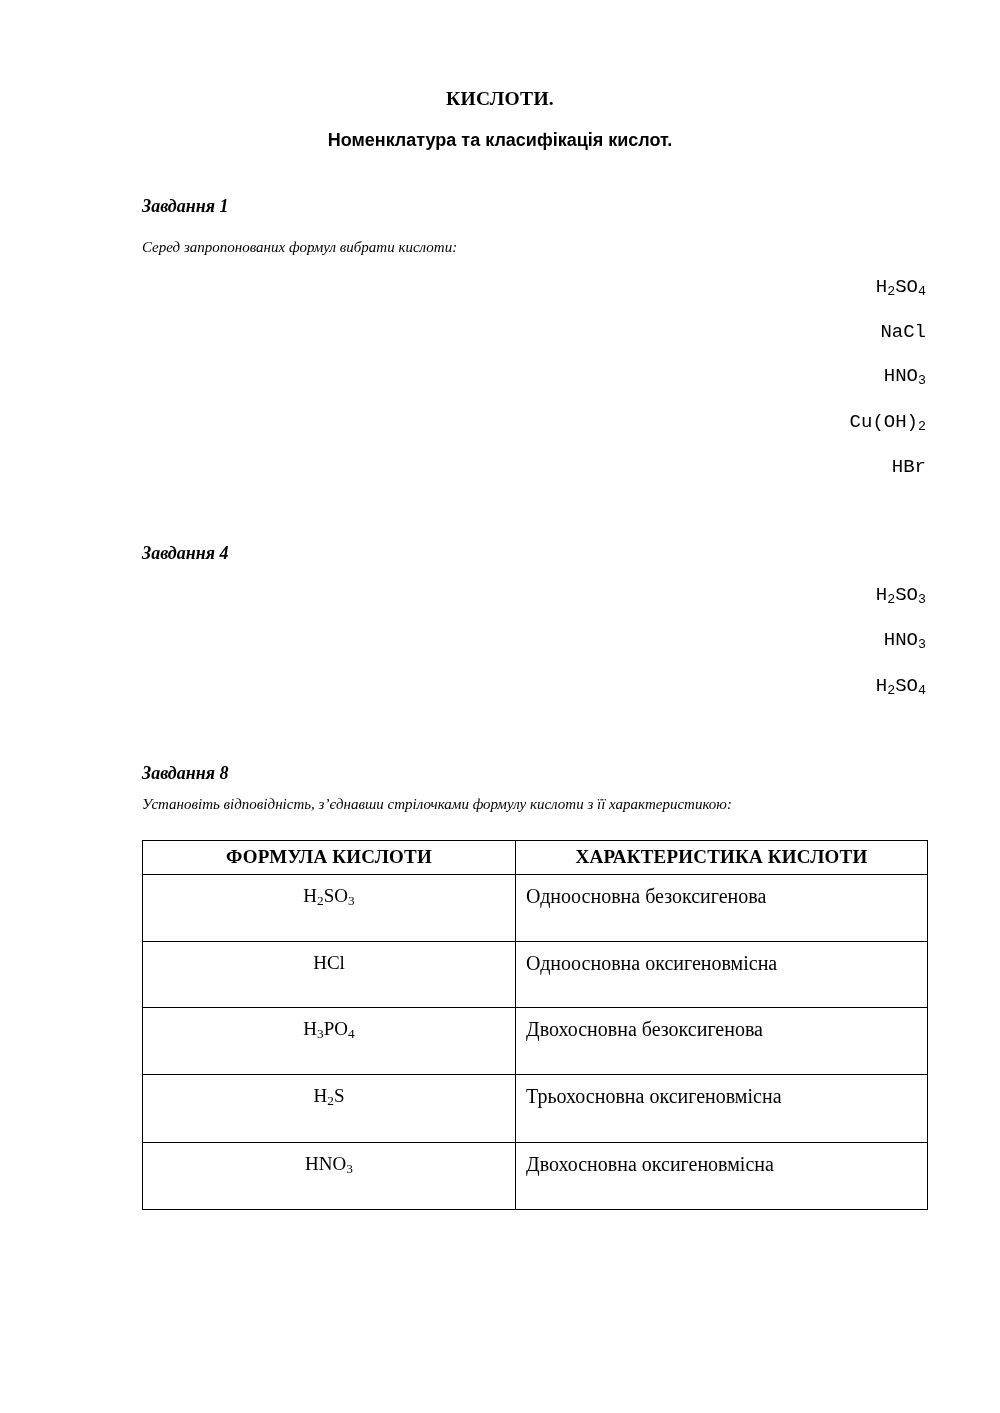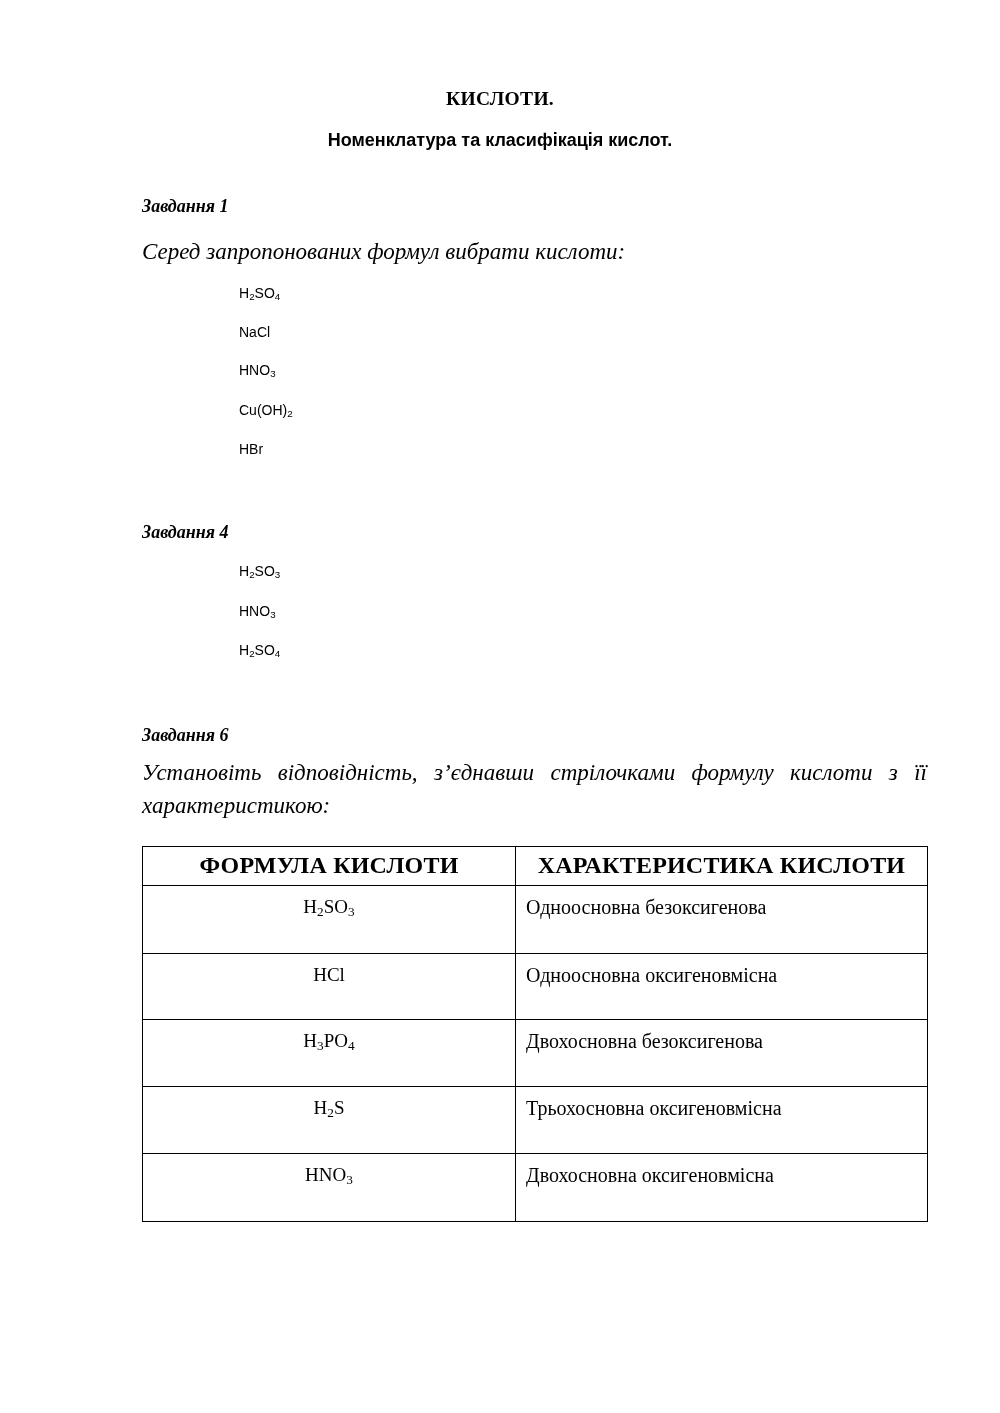--- a/index.html
+++ b/index.html
@@ -43,29 +43,30 @@
     margin-right: 74px;
   }
   .task-heading {
     font-weight: bold;
     font-style: italic;
     font-size: 18px;
     font-family: "Liberation Serif", serif;
   }
   .task-prompt {
     font-style: italic;
-    font-size: 23px;
+    font-size: 15px;
     font-family: "Liberation Serif", serif;
   }
   .formula-list {
     margin-left: 97px;
   }
   .formula-item {
-    font-size: 14px;
-    font-family: Liberation Sans, sans-serif;
+    font-size: 19px;
+    font-family: Liberation Mono, monospace;
+    text-align: right;
   }
   sub {
     font-size: 70%;
     vertical-align: -0.25em;
   }
   .justify {
     text-align: justify;
     line-height: 1.45;
   }
   table.match-table {
@@ -76,21 +77,21 @@
     table-layout: fixed;
   }
   table.match-table td, table.match-table th {
     border: 1.5px solid #000000;
     padding: 0;
     vertical-align: top;
   }
   .th-cell {
     text-align: center;
     font-weight: bold;
-    font-size: 24px;
+    font-size: 19px;
     padding: 5px 0 6px 0;
     font-family: "Liberation Serif", serif;
     letter-spacing: 0.2px;
   }
   .cell-formula {
     text-align: center;
     font-size: 19px;
     padding: 10px 0 32px 0;
     font-family: "Liberation Serif", serif;
   }
@@ -130,21 +131,21 @@
     <div style="margin-top:65px">
       <div class="task-heading">Завдання 4</div>
       <div class="formula-list" style="margin-top:20px">
         <div class="formula-item" style="margin-bottom:22px"><span>H</span><sub>2</sub><span>SO</span><sub>3</sub></div>
         <div class="formula-item" style="margin-bottom:22px"><span>HNO</span><sub>3</sub></div>
         <div class="formula-item"><span>H</span><sub>2</sub><span>SO</span><sub>4</sub></div>
       </div>
     </div>
 
     <div style="margin-top:65px">
-      <div class="task-heading">Завдання 6</div>
+      <div class="task-heading">Завдання 8</div>
       <div class="task-prompt justify" style="margin-top:10px; width:785px;">Установіть відповідність, з’єднавши стрілочками формулу кислоти з її характеристикою:</div>
 
       <table class="match-table">
         <thead>
           <tr>
             <th class="col-left">
               <div class="th-cell">ФОРМУЛА КИСЛОТИ</div>
             </th>
             <th class="col-right">
               <div class="th-cell">ХАРАКТЕРИСТИКА КИСЛОТИ</div>

